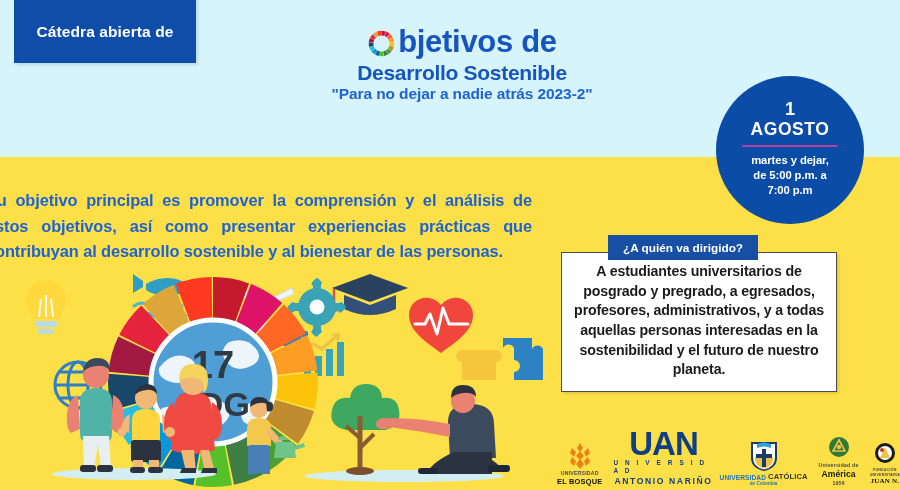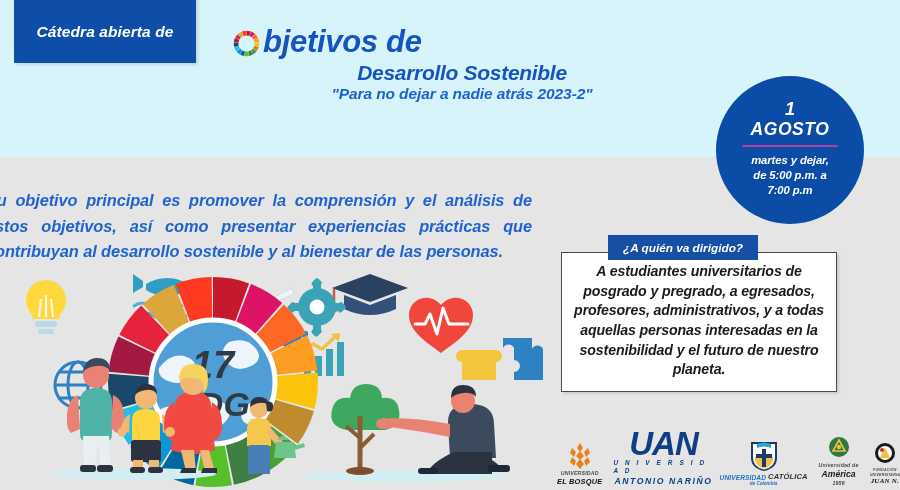--- a/index.html
+++ b/index.html
@@ -3,21 +3,21 @@
 <meta charset="utf-8">
 <title>Catedra abierta ODS</title>
 <style>
   html,body{margin:0;padding:0;}
   body{
     width:900px;height:490px;
     background:#ffffff;
     font-family:"Liberation Sans","DejaVu Sans",sans-serif;
     overflow:hidden;position:relative;
   }
-  #poster{position:relative;width:900px;height:490px;overflow:hidden;background:#e5e5e5;font-style:italic;}
+  #poster{position:relative;width:900px;height:490px;overflow:hidden;background:#fde047;}
 
   
   .header-band{
     position:absolute;left:0;top:0;width:900px;height:157px;
     background:#d8f4fb;
   }
   .catedra-box{
     position:absolute;left:14px;top:-6px;width:182px;height:69px;
     background:#0e4ea8;display:flex;align-items:center;justify-content:center;
     box-shadow:2px 2px 3px rgba(0,0,0,.12);
@@ -26,21 +26,21 @@
     color:#fff;font-size:15.5px;font-weight:700;letter-spacing:.1px;
     padding-top:6px;
   }
 
   .title-wrap{
     position:absolute;left:232px;top:26px;width:460px;text-align:center;
   }
   .title-line1{
     font-size:31px;font-weight:700;color:#1655c0;letter-spacing:-.3px;
     line-height:1.02;white-space:nowrap;
-    display:flex;align-items:center;gap:1px;
+    display:flex;align-items:center;justify-content:center;gap:1px;
   }
   .title-line2{
     font-size:21px;font-weight:700;color:#1655c0;letter-spacing:-.3px;
     line-height:1.12;margin-top:3px;white-space:nowrap;
   }
   .title-sub{
     font-size:15.5px;font-weight:700;color:#1f63cf;margin-top:1px;
     letter-spacing:-.1px;white-space:nowrap;
   }
   .sdg-o{

